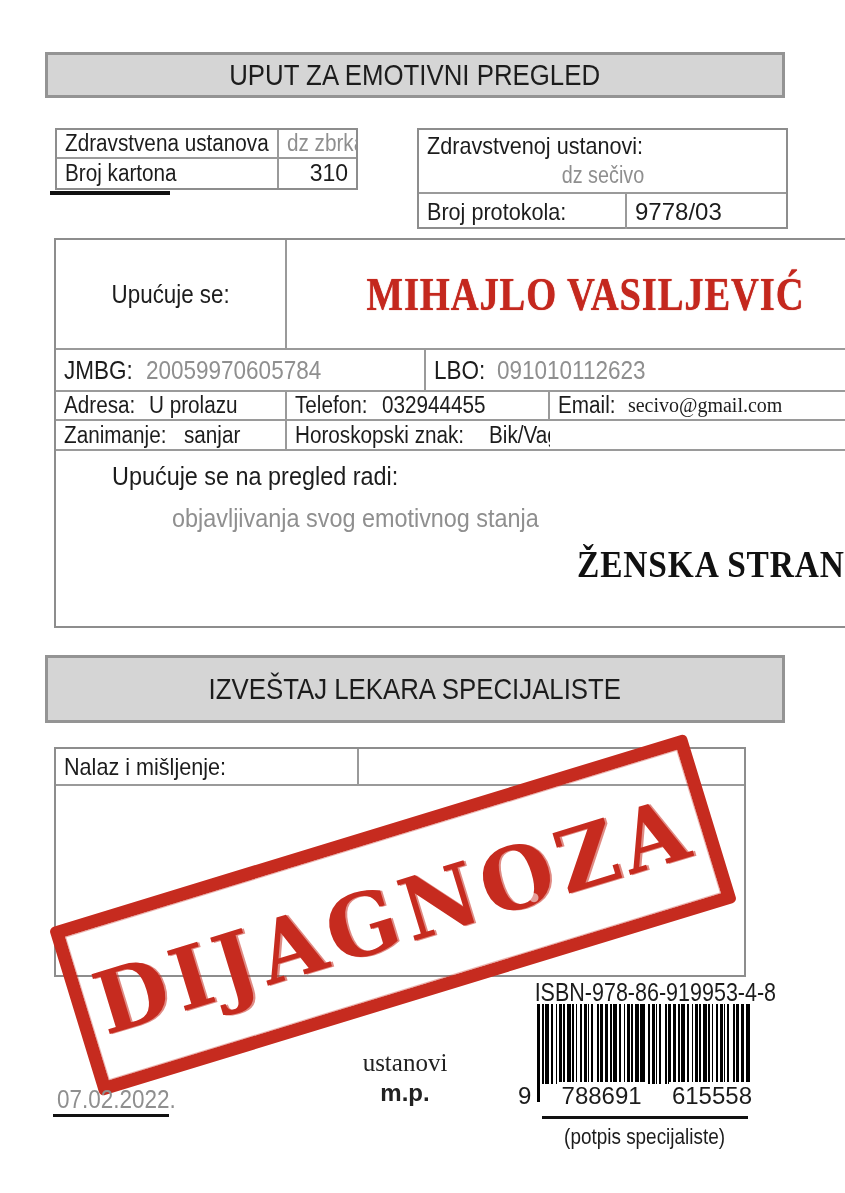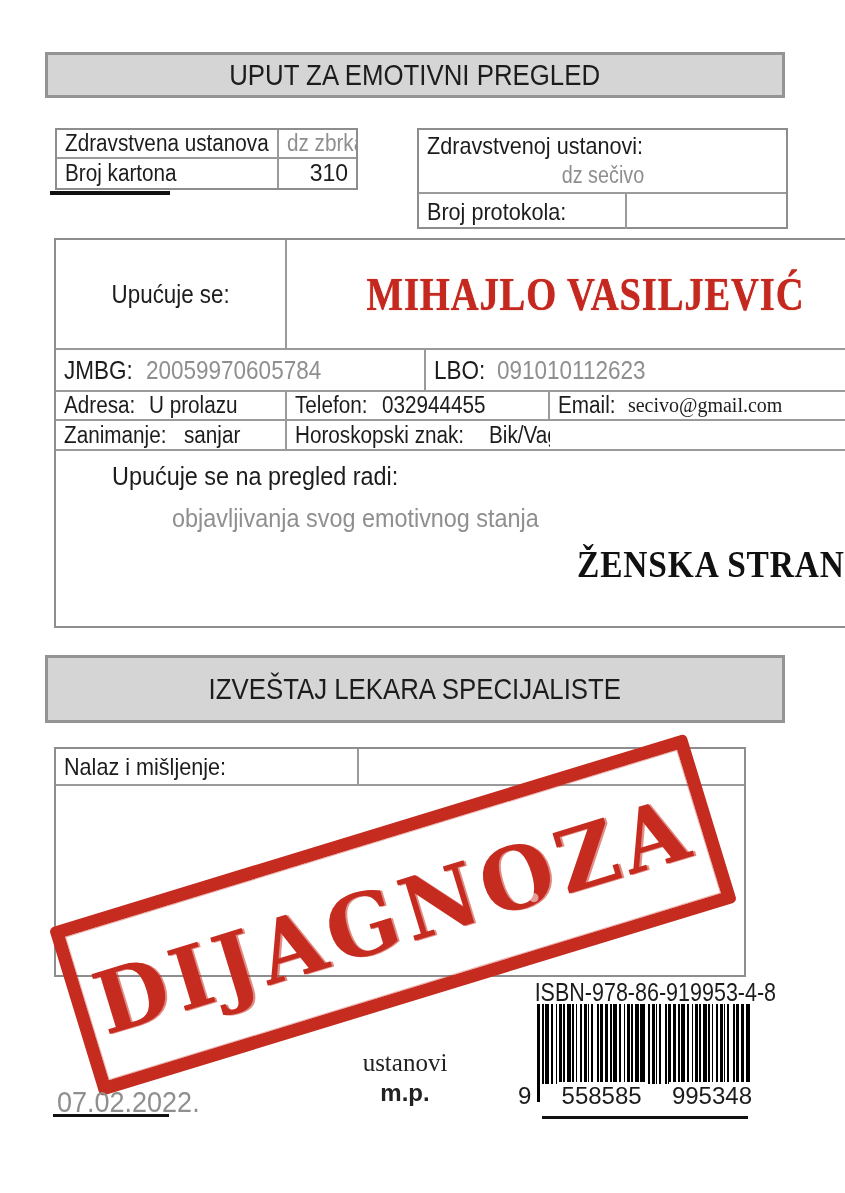--- a/index.html
+++ b/index.html
@@ -86,21 +86,21 @@
   .barcode{left:537px;top:1004px;width:213px;height:96px;overflow:hidden;white-space:nowrap;font-size:0;z-index:6;}
   .bar{display:inline-block;height:80px;vertical-align:top;}
   .bar.b{background:#000;}
   .guard{position:absolute;width:3px;background:#000;top:1004px;height:98px;z-index:7;}
   .bdigits{left:515px;top:1082px;width:240px;display:flex;justify-content:space-between;z-index:8;
            font-size:24px;background:transparent;}
   .bdigits span{background:#fff;padding:0 3px;}
   .sigline{left:542px;top:1116px;width:206px;height:3px;background:#111;z-index:8;}
   .sigcaption{left:520px;top:1124px;width:250px;text-align:center;font-size:22px;z-index:8;}
 
-  .date{left:57px;top:1085px;font-size:30px;z-index:6;}
+  .date{left:57px;top:1085px;font-size:25px;z-index:6;}
   .dateline{left:53px;top:1114px;width:116px;height:3px;background:#111;z-index:6;}
 
   .center-foot{left:300px;top:1048px;width:210px;text-align:center;z-index:6;}
   .foot-serif{font-family:"Liberation Serif",serif;font-size:25px;color:#222;line-height:30px;}
   .foot-mp{font-size:24px;font-weight:bold;line-height:30px;color:#222;}
 </style>
 </head>
 <body>
 
 <div class="page">
@@ -129,20 +129,23 @@
     <div class="rb-top">
       <div><span class="condL">Zdravstvenoj ustanovi:</span></div>
       <div class="gray" style="text-align:center;font-size:23px;margin-top:2px;">
         <span class="cond">dz sečivo</span>
       </div>
     </div>
     <div class="rb-bottom">
       <div class="cell">
         <span class="condL">Broj protokola:</span>
       </div>
+      <div class="cell">
+        <span>9778/03</span>
+      </div>
     </div>
   </div>
 
   <div class="abs box mainbox">
     <div class="mrow rowA">
       <div class="cell" style="justify-content:center;">
         <span class="cond">Upućuje se:</span>
       </div>
       <div class="cell" style="padding:0;">
         <span class="name-red">MIHAJLO VASILJEVIĆ</span>
@@ -211,24 +214,27 @@
 
   <div class="abs isbn">
     <span class="cond">ISBN-978-86-919953-4-8</span>
   </div>
   <div class="abs barcode" id="barcode"><span class="bar b" style="width: 3px;"></span><span class="bar" style="width: 2px;"></span><span class="bar b" style="width: 2px;"></span><span class="bar" style="width: 1px;"></span><span class="bar b" style="width: 4px;"></span><span class="bar" style="width: 2px;"></span><span class="bar b" style="width: 2px;"></span><span class="bar" style="width: 3px;"></span><span class="bar b" style="width: 1px;"></span><span class="bar" style="width: 2px;"></span><span class="bar b" style="width: 3px;"></span><span class="bar" style="width: 1px;"></span><span class="bar b" style="width: 2px;"></span><span class="bar" style="width: 2px;"></span><span class="bar b" style="width: 4px;"></span><span class="bar" style="width: 1px;"></span><span class="bar b" style="width: 2px;"></span><span class="bar" style="width: 2px;"></span><span class="bar b" style="width: 1px;"></span><span class="bar" style="width: 3px;"></span><span class="bar b" style="width: 2px;"></span><span class="bar" style="width: 2px;"></span><span class="bar b" style="width: 3px;"></span><span class="bar" style="width: 1px;"></span><span class="bar b" style="width: 1px;"></span><span class="bar" style="width: 2px;"></span><span class="bar b" style="width: 2px;"></span><span class="bar" style="width: 4px;"></span><span class="bar b" style="width: 2px;"></span><span class="bar" style="width: 1px;"></span><span class="bar b" style="width: 3px;"></span><span class="bar" style="width: 2px;"></span><span class="bar b" style="width: 3px;"></span><span class="bar" style="width: 2px;"></span><span class="bar b" style="width: 2px;"></span><span class="bar" style="width: 1px;"></span><span class="bar b" style="width: 4px;"></span><span class="bar" style="width: 2px;"></span><span class="bar b" style="width: 2px;"></span><span class="bar" style="width: 3px;"></span><span class="bar b" style="width: 1px;"></span><span class="bar" style="width: 2px;"></span><span class="bar b" style="width: 3px;"></span><span class="bar" style="width: 1px;"></span><span class="bar b" style="width: 2px;"></span><span class="bar" style="width: 2px;"></span><span class="bar b" style="width: 4px;"></span><span class="bar" style="width: 1px;"></span><span class="bar b" style="width: 2px;"></span><span class="bar" style="width: 2px;"></span><span class="bar b" style="width: 1px;"></span><span class="bar" style="width: 3px;"></span><span class="bar b" style="width: 2px;"></span><span class="bar" style="width: 2px;"></span><span class="bar b" style="width: 3px;"></span><span class="bar" style="width: 1px;"></span><span class="bar b" style="width: 1px;"></span><span class="bar" style="width: 2px;"></span><span class="bar b" style="width: 2px;"></span><span class="bar" style="width: 4px;"></span><span class="bar b" style="width: 2px;"></span><span class="bar" style="width: 1px;"></span><span class="bar b" style="width: 3px;"></span><span class="bar" style="width: 2px;"></span><span class="bar b" style="width: 3px;"></span><span class="bar" style="width: 2px;"></span><span class="bar b" style="width: 2px;"></span><span class="bar" style="width: 1px;"></span><span class="bar b" style="width: 4px;"></span><span class="bar" style="width: 2px;"></span><span class="bar b" style="width: 2px;"></span><span class="bar" style="width: 3px;"></span><span class="bar b" style="width: 1px;"></span><span class="bar" style="width: 2px;"></span><span class="bar b" style="width: 3px;"></span><span class="bar" style="width: 1px;"></span><span class="bar b" style="width: 2px;"></span><span class="bar" style="width: 2px;"></span><span class="bar b" style="width: 4px;"></span><span class="bar" style="width: 1px;"></span><span class="bar b" style="width: 2px;"></span><span class="bar" style="width: 2px;"></span><span class="bar b" style="width: 1px;"></span><span class="bar" style="width: 3px;"></span><span class="bar b" style="width: 2px;"></span><span class="bar" style="width: 2px;"></span><span class="bar b" style="width: 3px;"></span><span class="bar" style="width: 1px;"></span><span class="bar b" style="width: 1px;"></span><span class="bar" style="width: 2px;"></span><span class="bar b" style="width: 2px;"></span><span class="bar" style="width: 4px;"></span><span class="bar b" style="width: 2px;"></span><span class="bar" style="width: 1px;"></span><span class="bar b" style="width: 3px;"></span><span class="bar" style="width: 2px;"></span><span class="bar b" style="width: 3px;"></span><span class="bar" style="width: 2px;"></span><span class="bar b" style="width: 2px;"></span><span class="bar" style="width: 1px;"></span><span class="bar b" style="width: 4px;"></span></div>
   <div class="abs guard" style="left:537px;"></div>
   <div class="abs guard" style="left:641px;"></div>
   <div class="abs guard" style="left:747px;"></div>
   <div class="abs bdigits">
     <span>9</span>
-    <span>558585</span>
-    <span>995348</span>
+    <span>788691</span>
+    <span>615558</span>
   </div>
   <div class="abs sigline"></div>
+  <div class="abs sigcaption">
+    <span class="cond">(potpis specijaliste)</span>
+  </div>
 
   <div class="abs date gray">
     <span class="condL">07.02.2022.</span>
   </div>
   <div class="abs dateline"></div>
 
   <div class="abs center-foot">
     <div class="foot-serif">ustanovi</div>
     <div class="foot-mp">m.p.</div>
   </div>

